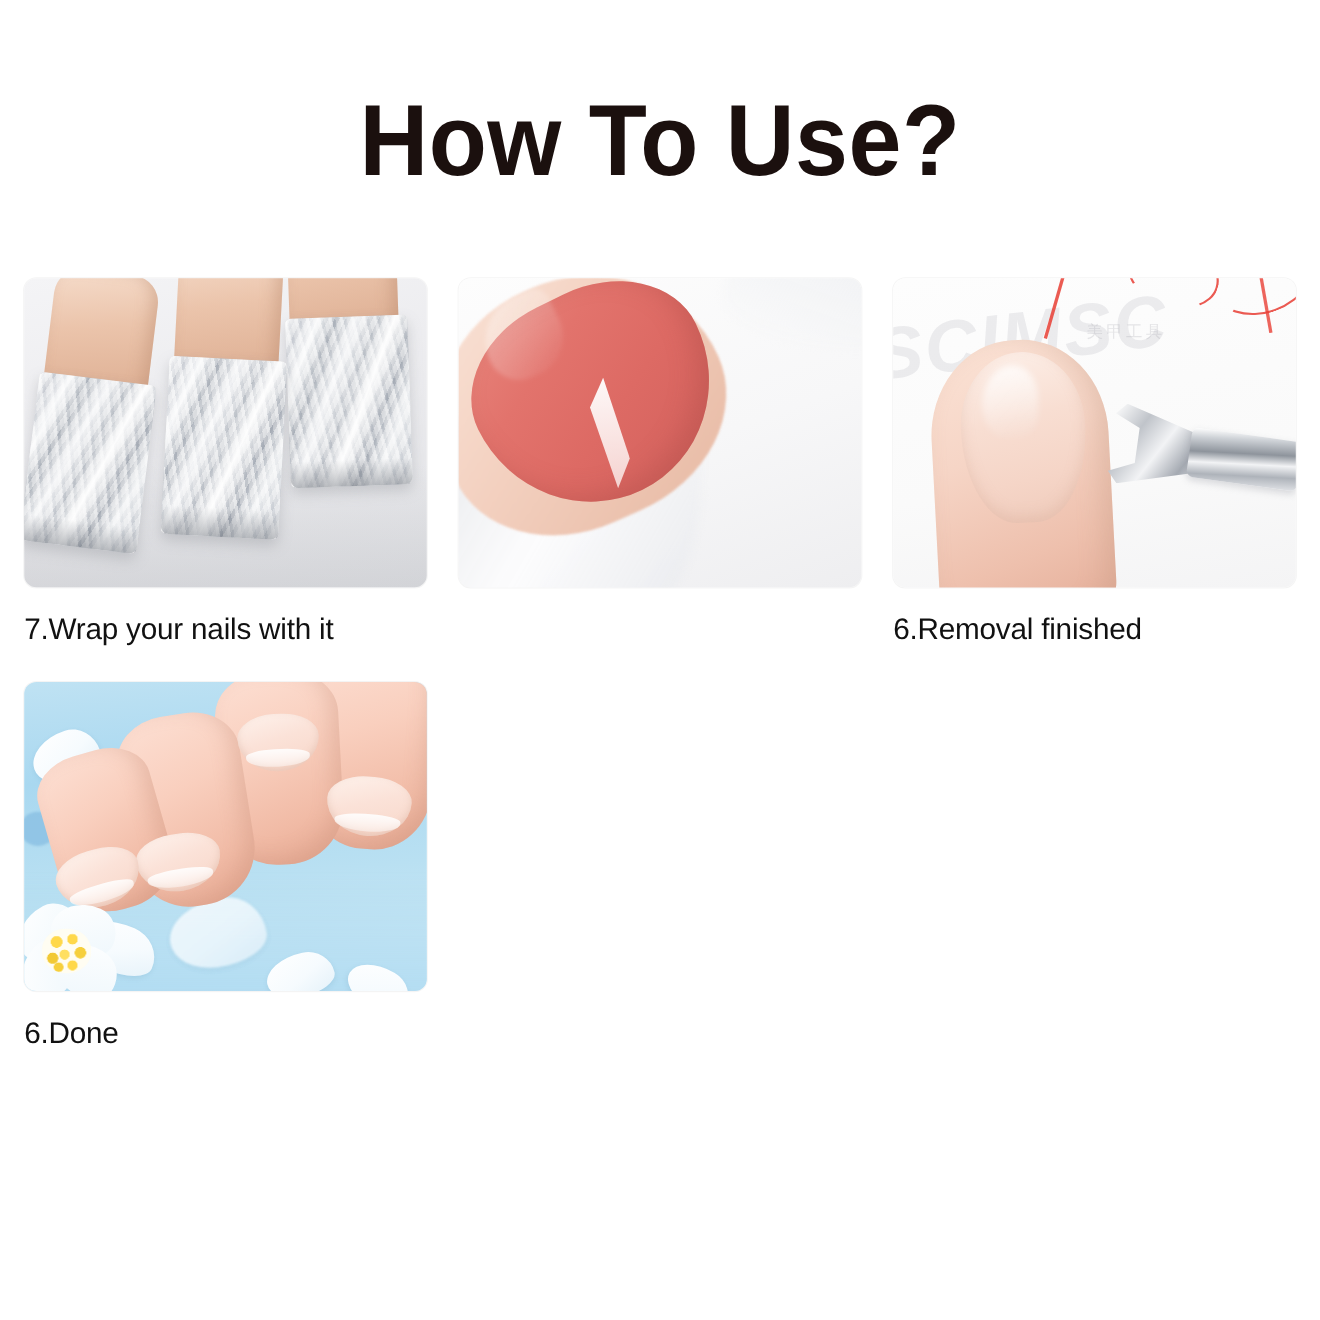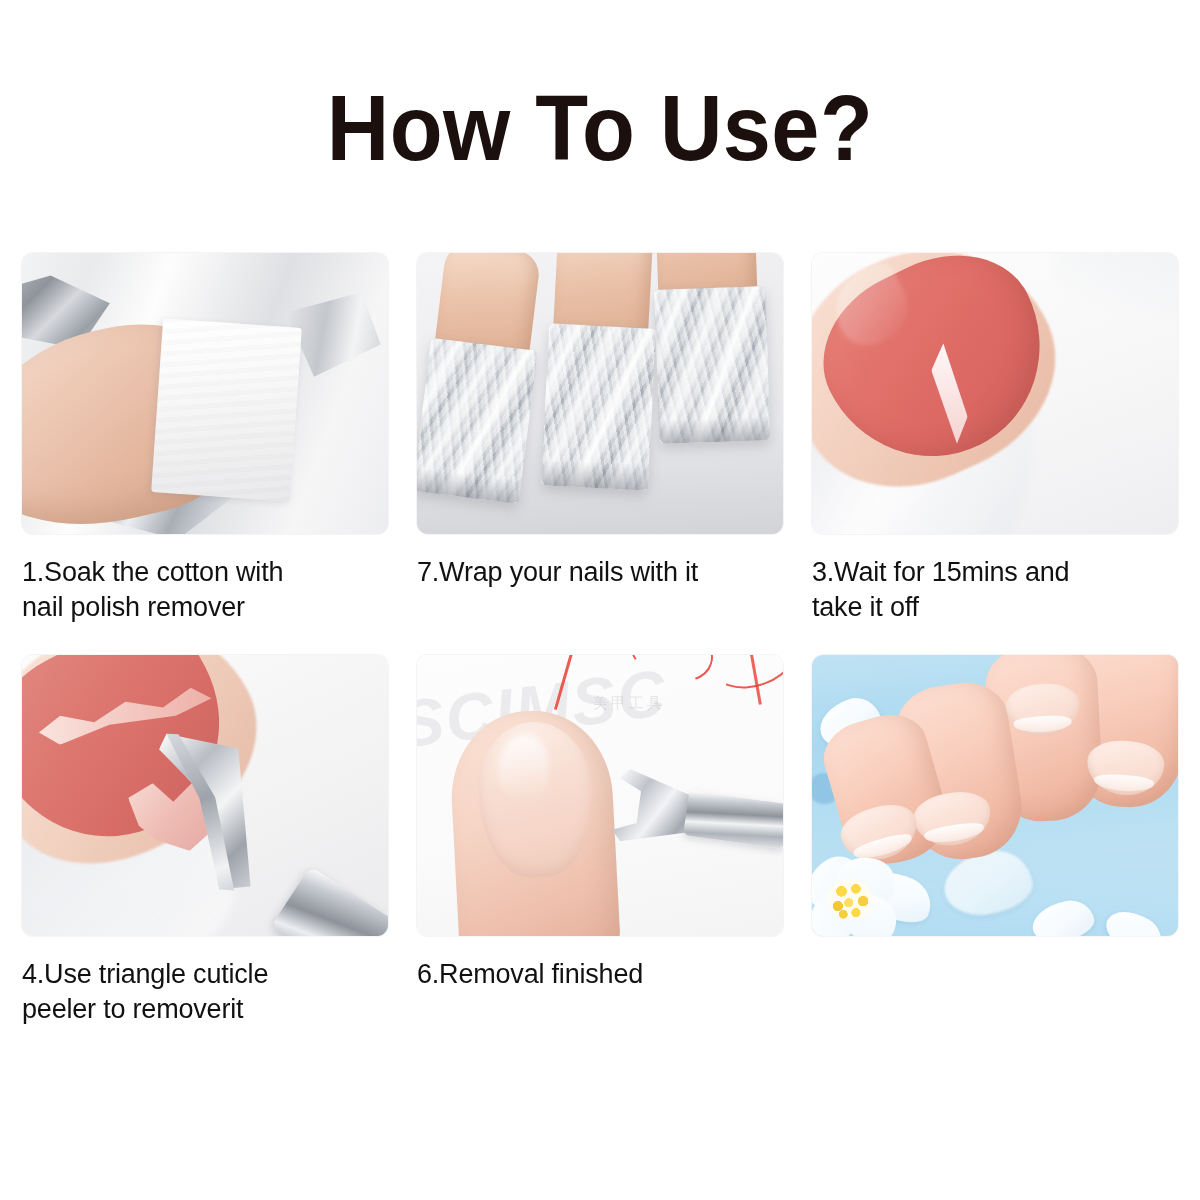--- a/index.html
+++ b/index.html
@@ -422,34 +422,20 @@
 </style>
 </head>
 <body>
 
 <div class="page">
 
   <div class="title">How To Use?</div>
 
   <div class="grid">
 
-    <div class="cell">
-      <div class="photo p1">
-        <div class="foil-sheet"></div>
-        <div class="foil-dark-a"></div>
-        <div class="foil-dark-b"></div>
-        <div class="foil-edge"></div>
-        <div class="finger"></div>
-        <div class="finger-tip"></div>
-        <div class="finger-nail"></div>
-        <div class="cotton"></div>
-      </div>
-      <div class="caption">1.Soak the cotton with
-nail polish remover</div>
-    </div>
 
     <div class="cell">
       <div class="photo p2">
         <div class="bg-shadow"></div>
         <div class="fw f3">
           <div class="skin"></div>
           <div class="wrap"></div>
         </div>
         <div class="fw f2">
           <div class="skin"></div>
@@ -465,40 +451,22 @@
 
     <div class="cell">
       <div class="photo p3">
         <div class="fabric"></div>
         <div class="fabric2"></div>
         <div class="fingerbody"></div>
         <div class="nail"></div>
         <div class="nail-edge"></div>
         <div class="nail-gloss"></div>
       </div>
-      <div class="caption">3.Wait for 15mins and
-take it off</div>
     </div>
 
-    <div class="cell">
-      <div class="photo p4">
-        <div class="cloth"></div>
-        <div class="fingerbody"></div>
-        <div class="nail4"></div>
-        <div class="peel-crack"></div>
-        <div class="peel-patch"></div>
-        <div class="tri-tool">
-          <div class="tri"></div>
-          <div class="tri2"></div>
-        </div>
-        <div class="handle"></div>
-      </div>
-      <div class="caption">4.Use triangle cuticle
-peeler to removerit</div>
-    </div>
 
     <div class="cell">
       <div class="photo p5">
         <div class="wm">SCIMSC</div>
         <div class="wm2">美甲工具</div>
         <div class="redline"></div>
         <div class="redline2"></div>
         <div class="red1"></div>
         <div class="red2"></div>
         <div class="finger5"></div>
@@ -532,16 +500,17 @@
         <div class="petal pt3"></div>
         <div class="petal pt4"></div>
         <div class="flower">
           <div class="fp fp-a"></div>
           <div class="fp fp-b"></div>
           <div class="fp fp-c"></div>
           <div class="fp fp-d"></div>
           <div class="center"></div>
         </div>
       </div>
+      <div class="caption">6.Done</div>
     </div>
 
   </div>
 </div>
 
 </body></html>

